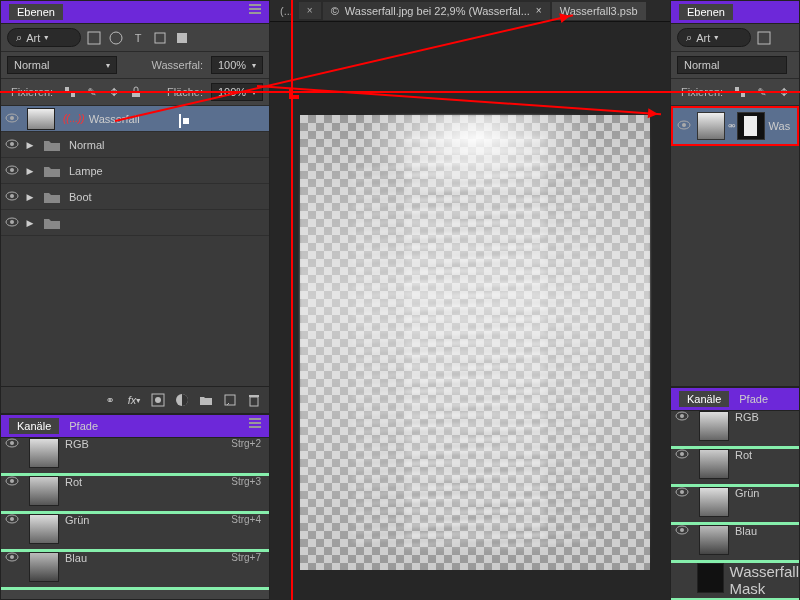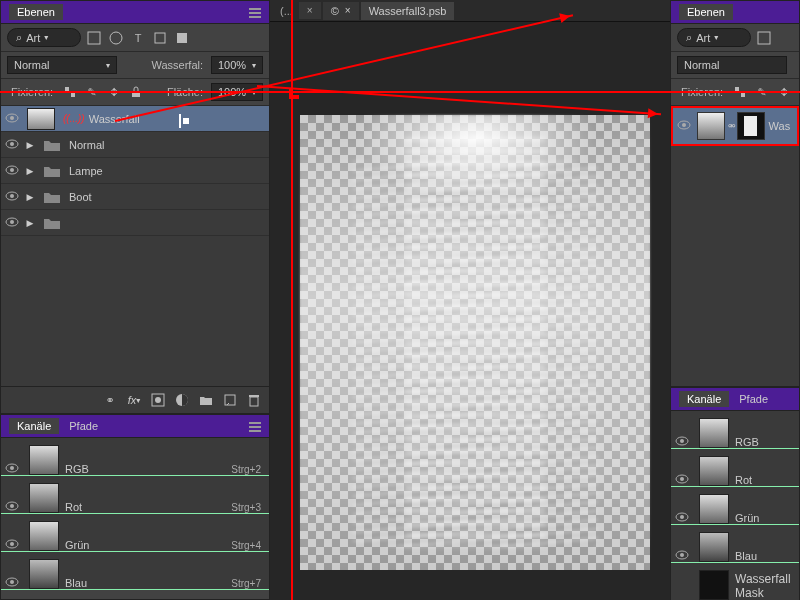--- a/index.html
+++ b/index.html
@@ -1,18 +1,18 @@
 <!DOCTYPE html>
 <html><head>
 <meta charset="utf-8">
 <style>
 *{margin:0;padding:0;box-sizing:border-box;font-family:Tahoma,Arial,sans-serif;font-size:11px;color:#ccc;user-select:none}
 body{background:#323232;width:800px;height:600px;overflow:hidden;position:relative}
 .panel{background:#424242;border:1px solid #222}
-.panel-header{background:#4c1d95;padding:3px 8px;font-size:11px;color:#ddd;border-bottom:1px solid #222;display:flex;align-items:flex-end}
+.panel-header{background:#6d28d9;padding:3px 8px;font-size:11px;color:#ddd;border-bottom:1px solid #222;display:flex;align-items:flex-start}
 .panel-header .tab{padding:2px 8px;margin-right:2px;cursor:pointer}
 .panel-header .tab.active{background:#424242;color:#fff}
 .left-col{position:absolute;left:0;top:0;width:270px;height:600px;display:flex;flex-direction:column}
 .canvas-area{position:absolute;left:270px;top:0;width:400px;height:600px;background:#262626}
 .right-col{position:absolute;left:670px;top:0;width:130px;height:600px;display:flex;flex-direction:column}
 .doc-tabs{height:22px;background:#2a2a2a;display:flex;align-items:center;padding:0 4px;border-bottom:1px solid #111}
 .doc-tab{padding:3px 8px;margin-right:2px;background:#363636;color:#aaa;display:flex;align-items:center;gap:6px;cursor:pointer;font-size:10px}
 .doc-tab.active{background:#424242;color:#fff}
 .doc-tab .close{font-size:10px}
 .ellipsis-tab{padding:3px 6px;color:#aaa}
@@ -28,21 +28,21 @@
 .layer-row{display:flex;align-items:center;height:26px;border-bottom:1px solid #2e2e2e}
 .layer-row.selected{background:#5a6f8f}
 .layer-row .eye{width:22px;text-align:center}
 .layer-row .expand{width:14px;text-align:center;font-size:9px}
 .layer-row .thumb{width:28px;height:22px;background:#666;border:1px solid #222;margin:0 4px;display:flex;align-items:center;justify-content:center;overflow:hidden}
 .layer-row .folder-icon{width:18px;height:14px;margin:0 6px}
 .layer-row .folder-icon svg{width:18px;height:14px;fill:#888}
 .layer-row .name{flex:1;padding-left:2px}
 .bottom-bar{display:flex;align-items:center;justify-content:flex-end;gap:6px;padding:4px 6px;background:#3a3a3a;border-top:1px solid #222}
 .channels{background:#3a3a3a}
-.channel-row{display:flex;align-items:flex-end;height:38px;border-bottom:1px solid #86efac}
+.channel-row{display:flex;align-items:flex-start;height:38px;border-bottom:3px solid #86efac}
 .channel-row .eye{width:22px;text-align:center}
 .channel-row .thumb{width:30px;height:30px;background:#777;border:1px solid #222;margin:0 6px;overflow:hidden}
 .channel-row .name{flex:1}
 .channel-row .shortcut{padding-right:8px;color:#aaa;font-size:10px}
 .canvas-checker{position:absolute;left:30px;top:115px;width:350px;height:455px;
  background-image:linear-gradient(45deg,#999 25%,transparent 25%),linear-gradient(-45deg,#999 25%,transparent 25%),linear-gradient(45deg,transparent 75%,#999 75%),linear-gradient(-45deg,transparent 75%,#999 75%);
  background-size:16px 16px;background-position:0 0,0 8px,8px -8px,-8px 0;background-color:#ccc}
 .waterfall{position:absolute;inset:0;background:radial-gradient(ellipse 200px 100px at 50% 5%,rgba(255,255,255,.9),transparent 60%),
  linear-gradient(180deg,transparent 0%,rgba(255,255,255,.3) 20%,rgba(255,255,255,.5) 40%,rgba(255,255,255,.2) 80%,transparent 100%);
  filter:blur(1px);mix-blend-mode:screen}
@@ -287,20 +287,21 @@
   </div>
  </div>
 </div>
 
 <div class="canvas-area">
  <div class="doc-tabs">
   <span class="ellipsis-tab">(...</span>
   <span class="doc-tab" style="font-size:10px">×</span>
   <span class="doc-tab">
    <span>©</span>
+   <span>Wasserfall.jpg bei 22,9% (Wasserfal...</span>
    <span class="close">×</span>
   </span>
   <span class="doc-tab active">
    <span>Wasserfall3.psb</span>
   </span>
  </div>
  <div class="canvas-checker">
   <div class="waterfall"></div>
  </div>
 </div>
@@ -401,21 +402,21 @@
     <span class="thumb">
             <div style="width:100%;height:100%;background:linear-gradient(#bbb,#444)"></div>
           </span>
     <span class="name">Blau</span>
    </div>
    <div class="channel-row">
     <span class="eye"></span>
     <span class="thumb">
             <div style="width:100%;height:100%;background:#111"></div>
           </span>
-    <span class="name" style="font-size:12px">Wasserfall Mask</span>
+    <span class="name" style="font-size:15px">Wasserfall Mask</span>
    </div>
   </div>
  </div>
 </div>
 
 <div class="corner-red"></div>
 <div style="position:absolute;left:291px;top:0;width:2px;height:600px;background:red;z-index:99"></div>
 <div style="position:absolute;left:0;top:91px;width:800px;height:2px;background:red;z-index:99"></div>
 <div class="arrow-line" style="left:115px;top:120px;width:470px;transform:rotate(-13deg)"></div>
 <div class="arrow-line" style="left:257px;top:85px;width:405px;transform:rotate(4deg)"></div>

